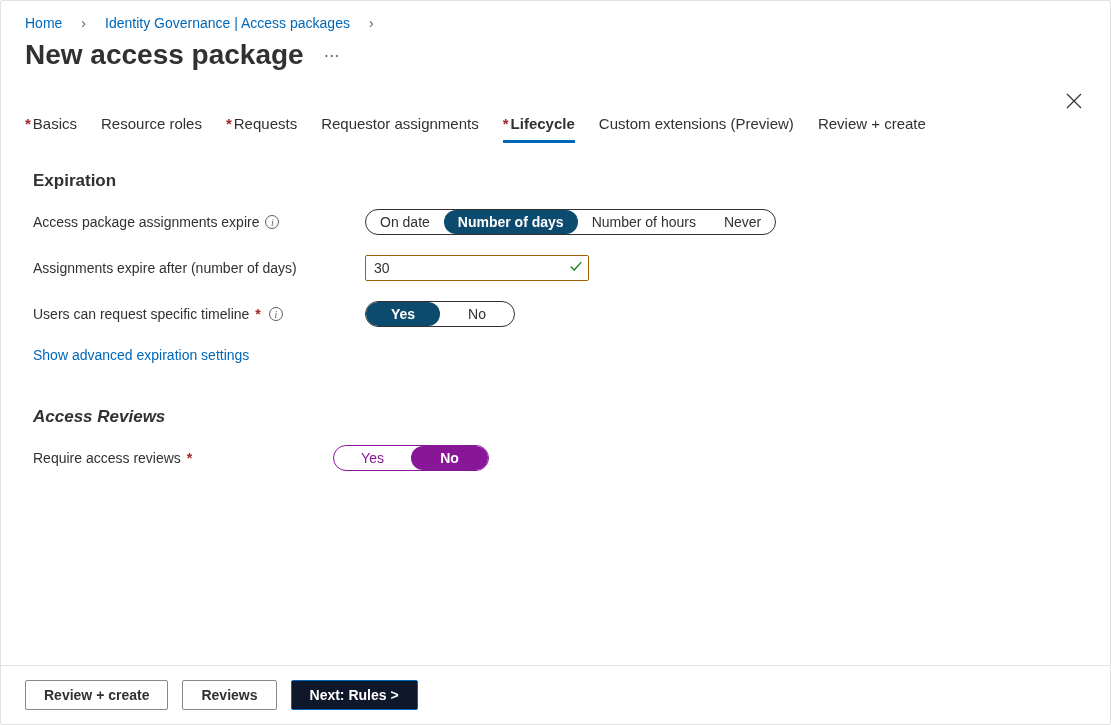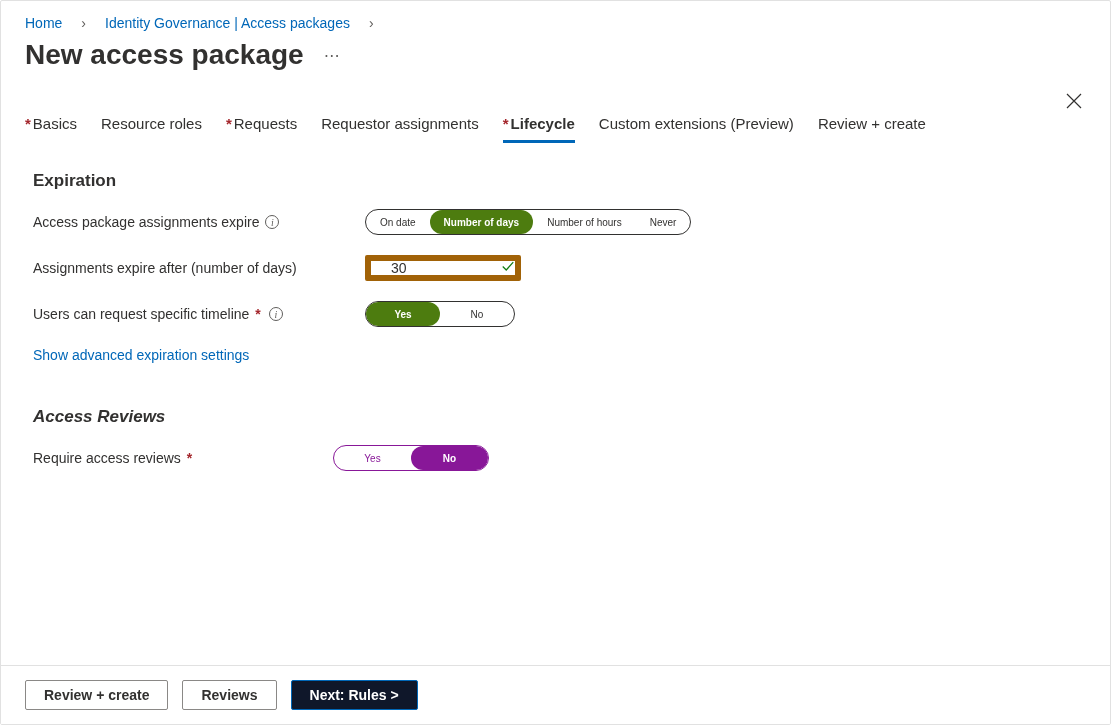--- a/index.html
+++ b/index.html
@@ -108,43 +108,43 @@
       display: inline-flex;
       align-items: center;
       border: 1px solid #323130;
       border-radius: 14px;
       height: 26px;
       overflow: hidden;
     }
     .pill-group.purple { border-color: #881798; }
     .pill {
       padding: 2px 14px;
-      font-size: 10px;
+      font-size: 14px;
       cursor: pointer;
       height: 24px;
       display: flex;
       align-items: center;
       color: #323130;
       white-space: nowrap;
     }
     .pill.selected {
-      background: #4d7c0f;
+      background: #0c4a6e;
       color: #fff;
       border-radius: 12px;
       font-weight: 600;
     }
     .pill-group.purple .pill { color: #881798; }
     .pill-group.purple .pill.selected { background: #881798; color: #fff; }
 
     .text-input {
-      width: 156px;
+      width: 224px;
       height: 26px;
-      border: 6px solid #a16207;
+      border: 1px solid #a16207;
       border-radius: 2px;
-      padding: 2px 26px 2px 20px;
+      padding: 2px 26px 2px 8px;
       font-size: 14px;
       color: #323130;
       font-family: inherit;
     }
     .input-wrap {
       position: relative;
       display: inline-block;
     }
     .check-icon {
       position: absolute;

